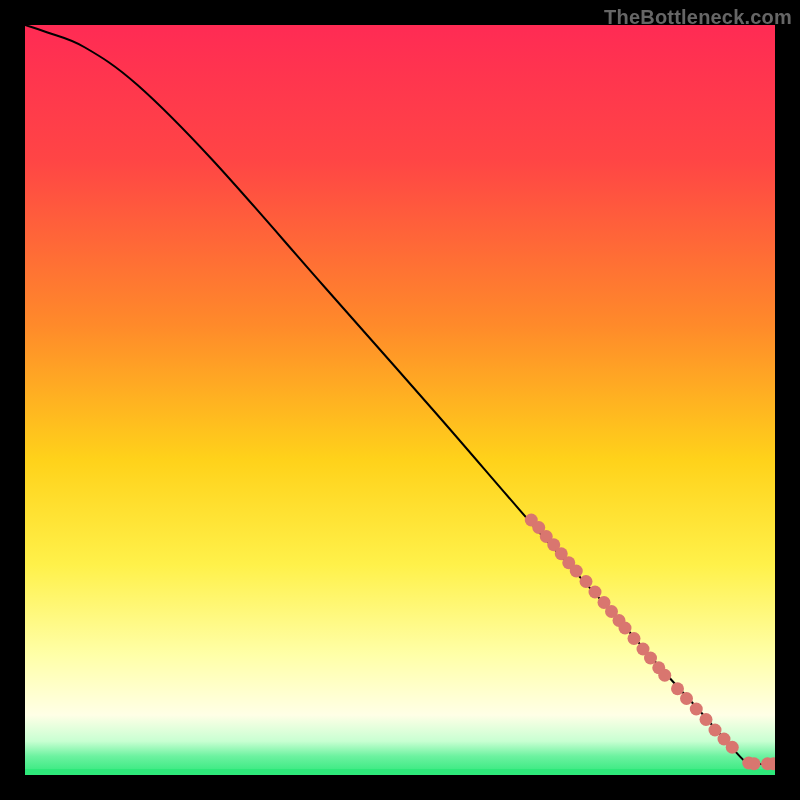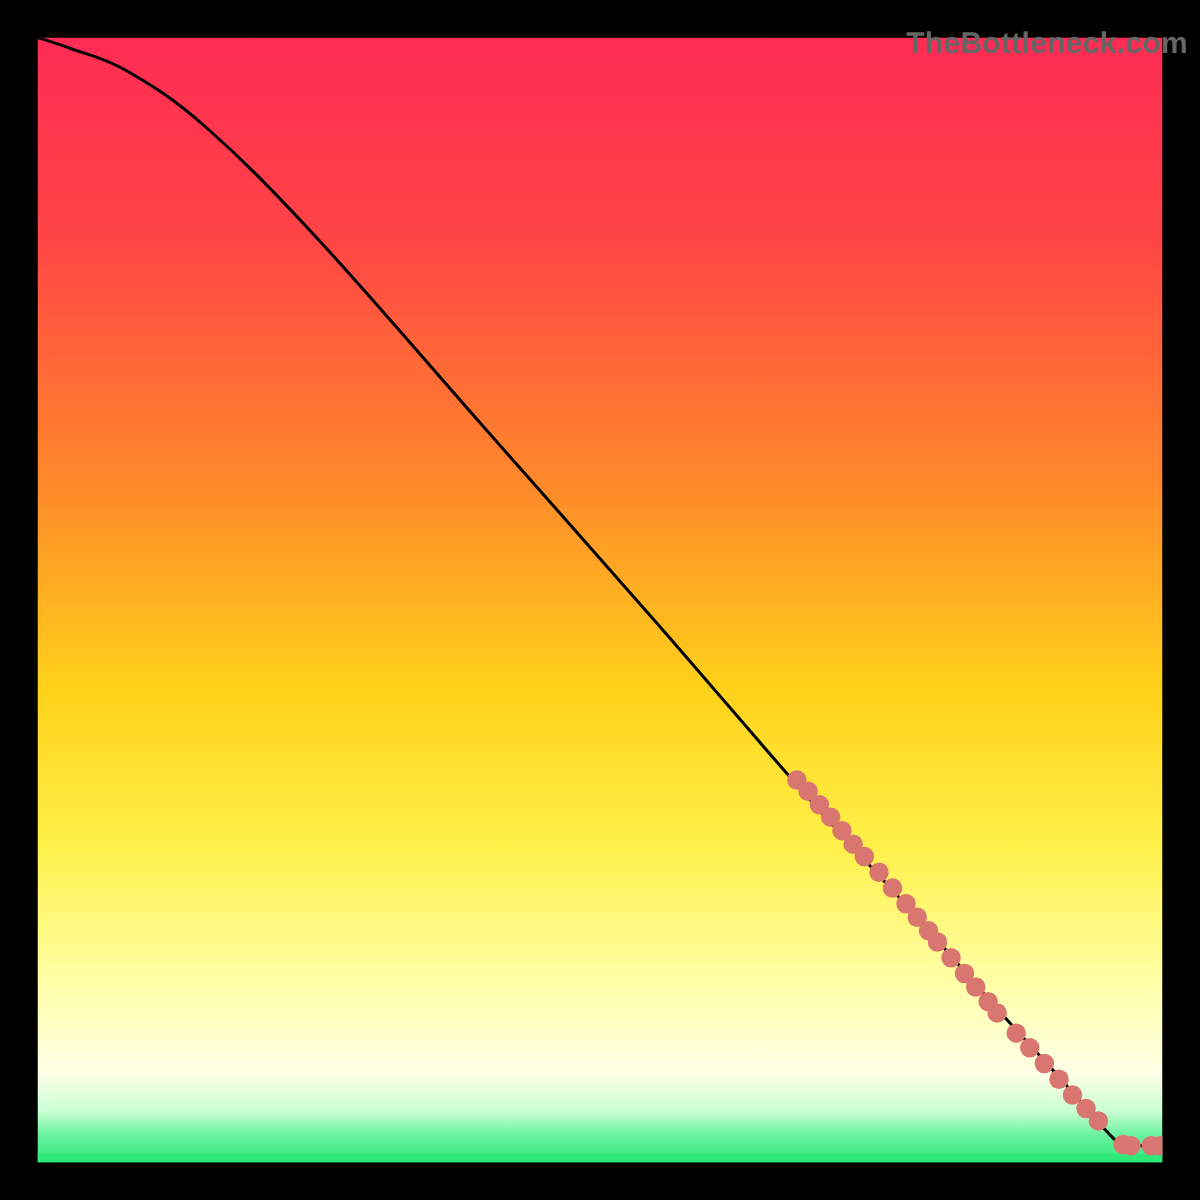--- a/index.html
+++ b/index.html
@@ -12,21 +12,21 @@
     font-family: Arial, Helvetica, sans-serif;
   }
   .stage {
     position: relative;
     width: 800px;
     height: 800px;
     background: #000;
   }
   .watermark {
     position: absolute;
-    top: 18px;
+    top: 6px;
     right: 8px;
     color: #666;
     font-size: 20px;
     font-weight: 600;
     letter-spacing: 0.2px;
     z-index: 10;
   }
   .plot {
     position: absolute;
     left: 25px;

